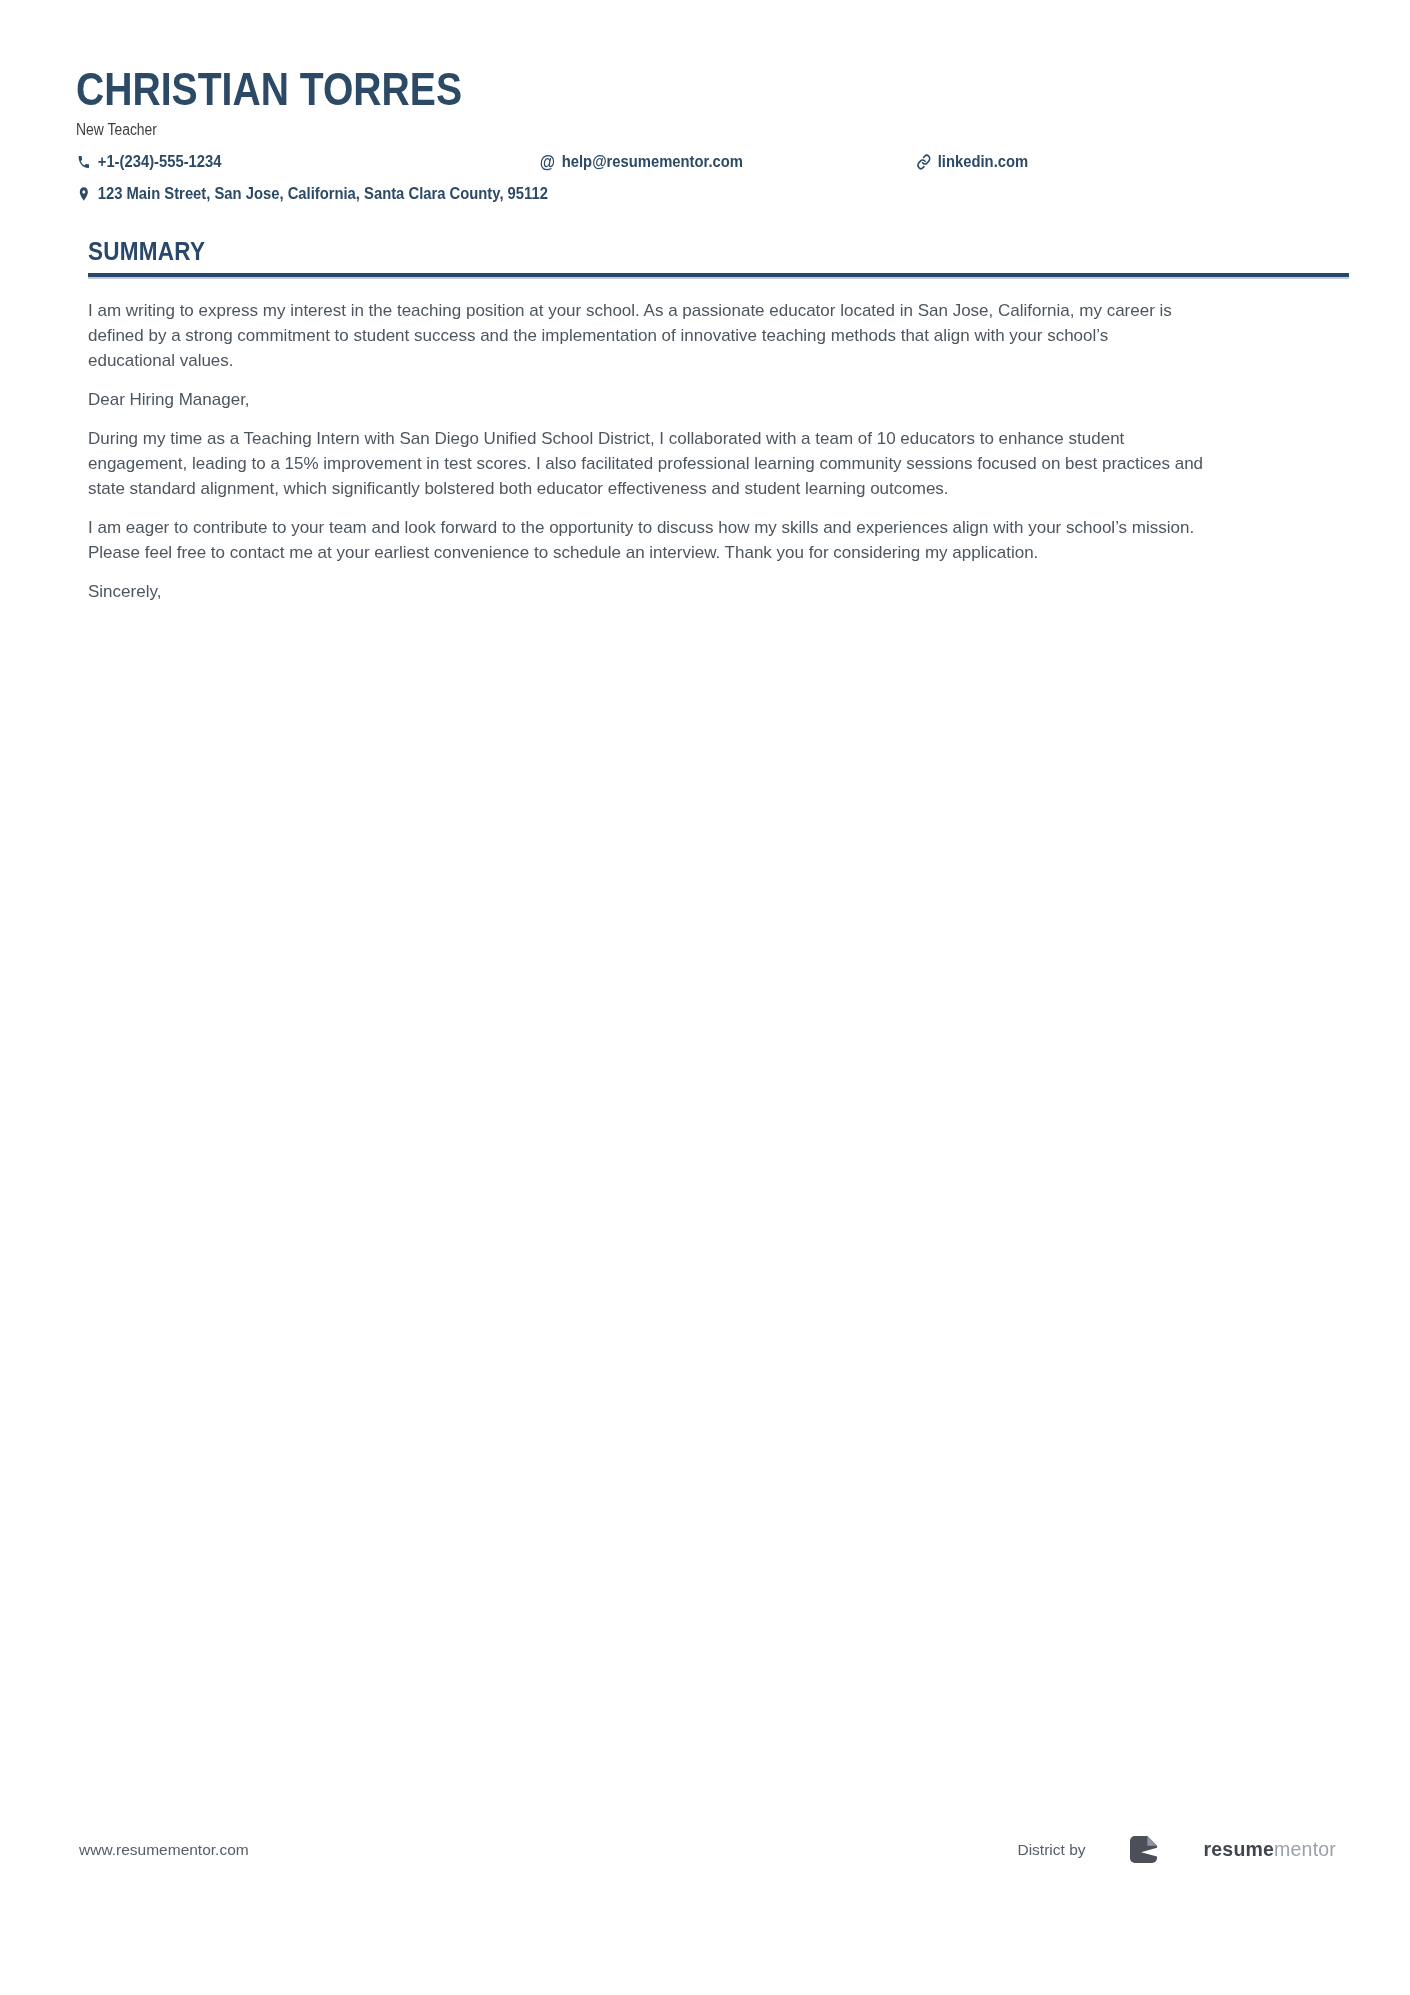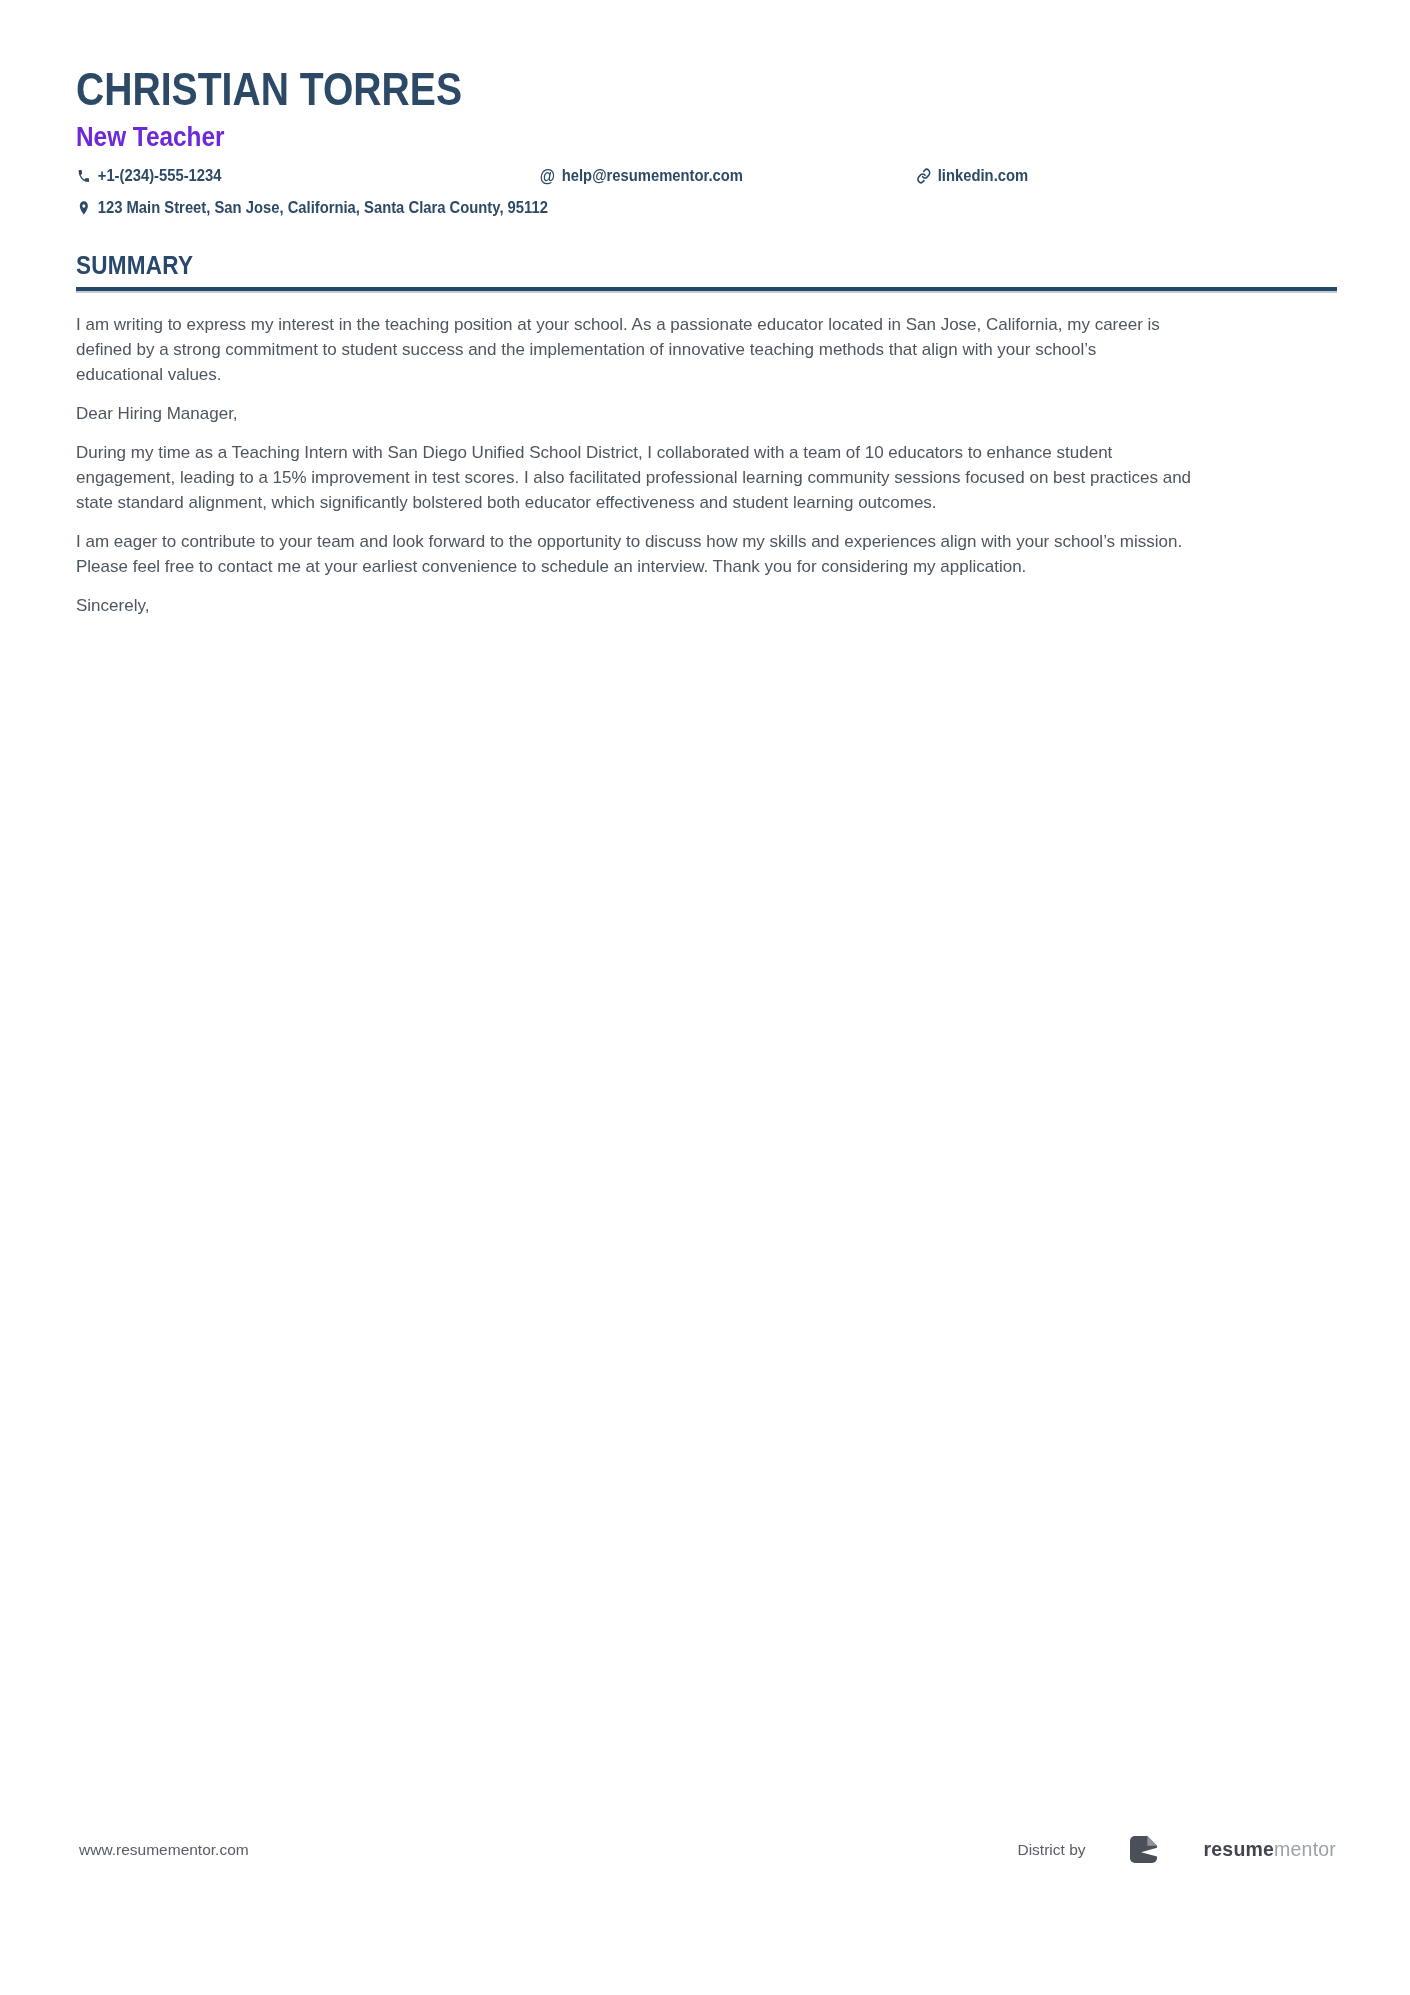--- a/index.html
+++ b/index.html
@@ -30,23 +30,23 @@
   }
   h1.name {
     font-size: 46px;
     line-height: 1.0;
     font-weight: 700;
     color: #2c4a66;
     letter-spacing: 0;
   }
   .job-title {
     margin-top: 9px;
-    font-size: 28px;
-    font-weight: 700;
-    color: #6d28d9;
+    font-size: 16px;
+    font-weight: 400;
+    color: #404040;
   }
   .contact-grid {
     margin-top: 13px;
     display: grid;
     grid-template-columns: 420px 420px 421px;
     width: 1261px;
   }
   .contact-item {
     display: inline-flex;
     align-items: center;
@@ -64,21 +64,21 @@
     height: 17px;
     flex: 0 0 auto;
   }
   .at-glyph {
     font-size: 18px;
     font-weight: 800;
     color: #2c4a66;
     line-height: 1;
   }
   .address-row { margin-top: 10px; }
-  .summary-section { margin-top: 32px; width: 1261px; }
+  .summary-section { margin-top: 32px; width: 1261px; margin-left: 12px; }
   h2.section-heading {
     font-size: 25px;
     font-weight: 700;
     color: #29486b;
     letter-spacing: 0.3px;
     line-height: 1.1;
   }
   .section-rule {
     margin-top: 7px;
     height: 4px;

